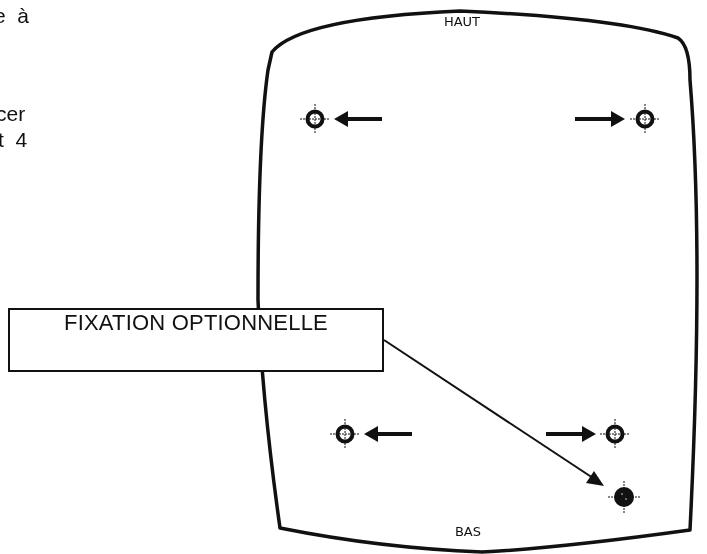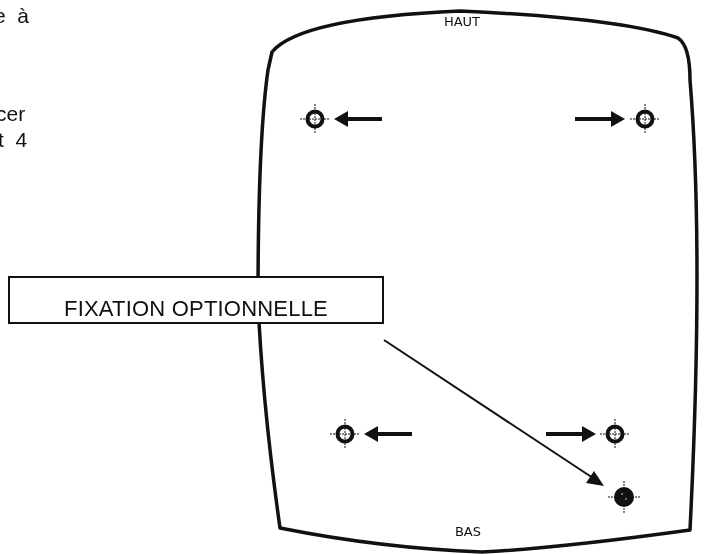--- a/index.html
+++ b/index.html
@@ -3,21 +3,21 @@
   <meta charset="utf-8">
   <style>
     html, body { margin: 0; padding: 0; background: #ffffff; }
     body { width: 707px; height: 554px; position: relative; overflow: hidden; font-family: "Liberation Sans", sans-serif; }
     .side-text { position: absolute; left: 0; color: #111; font-size: 21px; line-height: 24px; white-space: pre; font-family: "Liberation Sans", sans-serif; }
     #t1 { top: 4px; left: -6px; letter-spacing: 0px; }
     #t2 { top: 102px; left: -4px; }
     #t3 { top: 128px; left: -2px; }
     svg.diagram { position: absolute; left: 0; top: 0; }
     .label-small { font-family: "DejaVu Sans", sans-serif; font-size: 13px; fill: #111; }
-    .callout-box { position: absolute; left: 8px; top: 276px; width: 376px; height: 48px; border: 2px solid #111; background: #fff; box-sizing: border-box; display: flex; align-items: flex-end; justify-content: center; }
+    .callout-box { position: absolute; left: 8px; top: 308px; width: 376px; height: 64px; border: 2px solid #111; background: #fff; box-sizing: border-box; display: flex; align-items: flex-start; justify-content: center; }
     .callout-text { font-family: "Liberation Sans", sans-serif; font-size: 22px; color: #111; letter-spacing: 0.2px; }
   </style>
 </head>
 <body>
 
 <div id="t1" class="side-text">e  à</div>
 <div id="t2" class="side-text">cer</div>
 <div id="t3" class="side-text">t  4</div>
 
 <svg class="diagram" width="707" height="554" viewBox="0 0 707 554" xmlns="http://www.w3.org/2000/svg">

